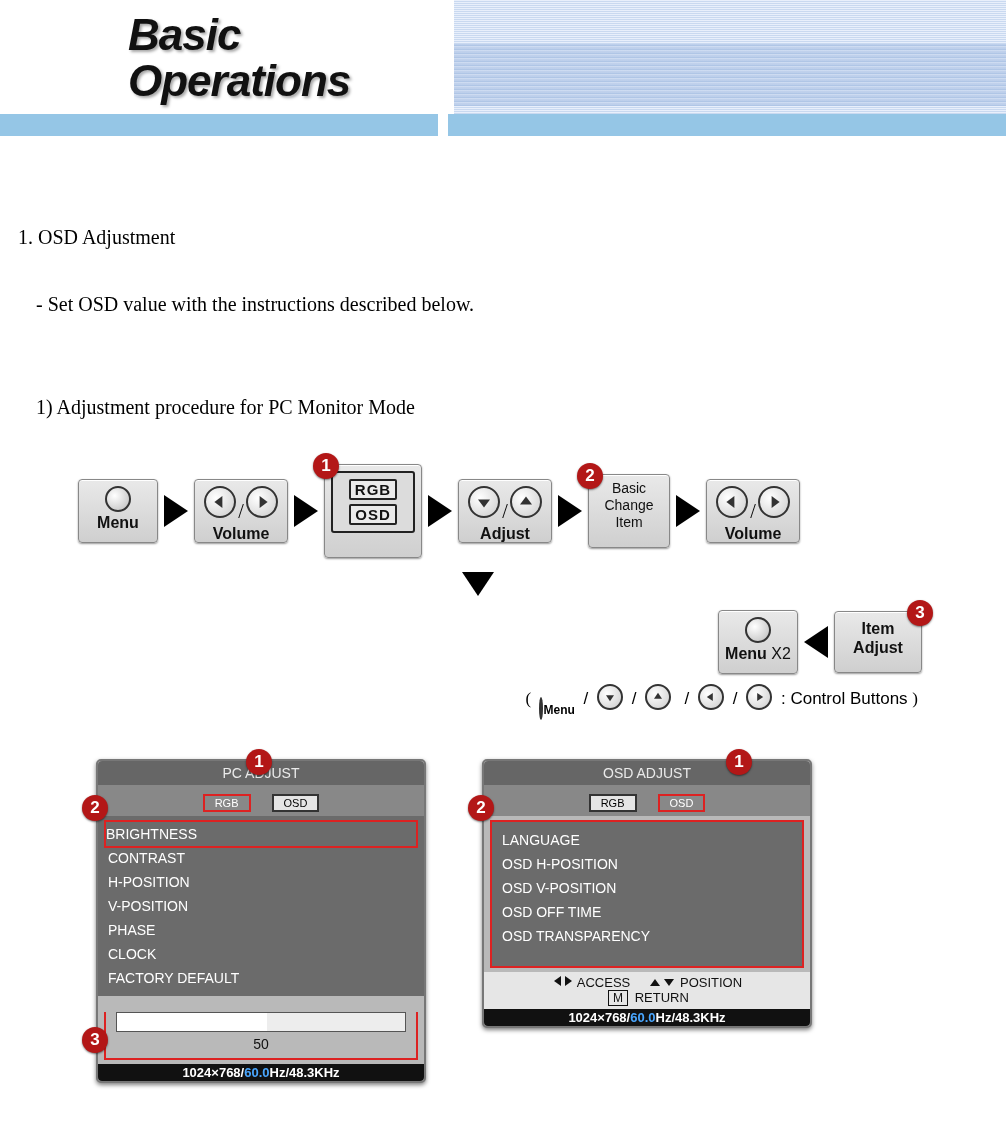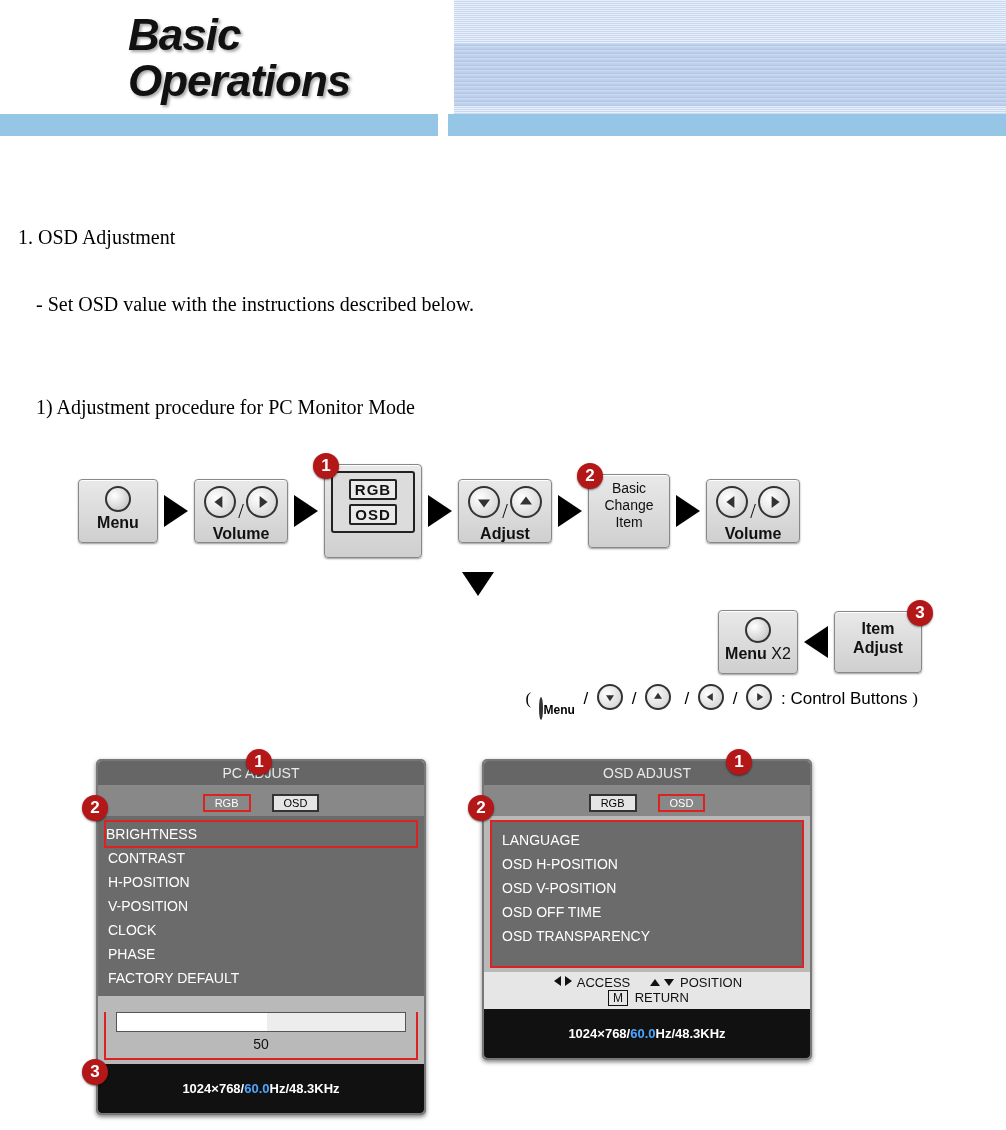--- a/index.html
+++ b/index.html
@@ -76,21 +76,21 @@
   .tabBar{background:#888;padding:4px 0;text-align:center}
   .tab{display:inline-block;border:2px solid #333;padding:1px 10px;font:11px Arial;background:#e5e5e5;margin:0 8px}
   .tab.sel{background:none;border-color:#d22;color:#fff}
   .menuList{background:#6b6b6b;padding:6px 10px;font:14px Arial;color:#fff;list-style:none;margin:0}
   .menuList li{padding:4px 0}
   .osdBox{border:2px solid #d22;padding:2px 4px;margin:-2px -4px}
   .slider{margin:16px 10px 4px;height:18px;border:1px solid #555;background:#ededed}
   .slider .fill{height:100%;width:52%;background:#fff}
   .sliVal{text-align:center;font:14px Arial;color:#111;margin-bottom:4px}
   .legend{background:#e6e6e6;font:13px Arial;color:#111;text-align:center;padding:3px 0}
-  .footer{background:#111;color:#fff;font:bold 13px Arial;text-align:center;padding:17px 0;border-radius:0 0 4px 4px}
+  .footer{background:#111;color:#fff;font:bold 13px Arial;text-align:center;padding:1px 0;border-radius:0 0 4px 4px}
   .footer .hz{color:#4aa7ff}
   .tri{display:inline-block;width:0;height:0;vertical-align:1px;margin:0 2px}
   .tri.l{border-right:7px solid #111;border-top:5px solid transparent;border-bottom:5px solid transparent}
   .tri.r{border-left:7px solid #111;border-top:5px solid transparent;border-bottom:5px solid transparent}
   .tri.u{border-bottom:7px solid #111;border-left:5px solid transparent;border-right:5px solid transparent}
   .tri.d{border-top:7px solid #111;border-left:5px solid transparent;border-right:5px solid transparent}
   .mbox{display:inline-block;border:1px solid #111;padding:0 4px;font:12px Arial;margin:0 3px}
 </style>
 </head>
 <body>
@@ -186,22 +186,22 @@
         <div class="osdTitle">PC  ADJUST</div>
         <div class="tabBar">
           <span class="tab sel">RGB</span>
           <span class="tab">OSD</span>
         </div>
         <ul class="menuList">
           <li class="osdBox"><span>BRIGHTNESS</span></li>
           <li>CONTRAST</li>
           <li>H-POSITION</li>
           <li>V-POSITION</li>
+          <li>PHASE</li>
           <li>CLOCK</li>
-          <li>PHASE</li>
           <li>FACTORY DEFAULT</li>
         </ul>
         <div style="background:#b9b9b9;padding-bottom:2px;border:2px solid #d22;border-top:none;margin:1px 6px 4px">
           <div class="slider">
                 <div class="fill"></div>
               </div>
           <div class="sliVal">50</div>
         </div>
         <div class="footer">
           <span>1024×768/</span><span class="hz">60.0</span><span>Hz/48.3KHz</span>

